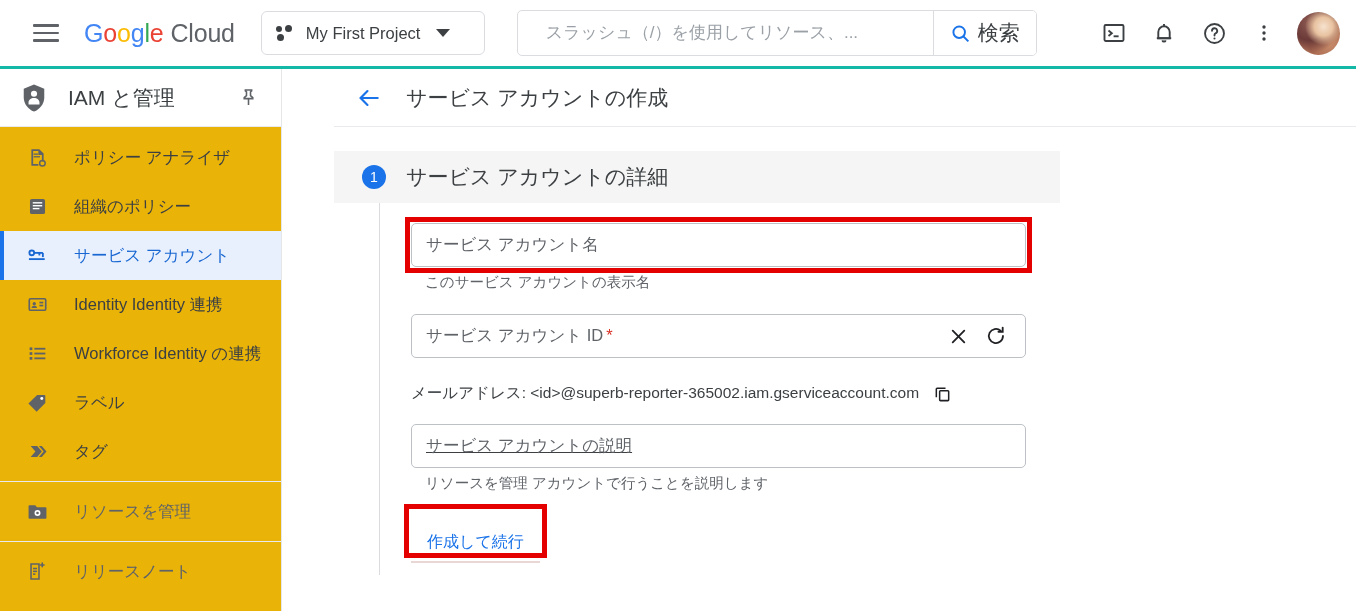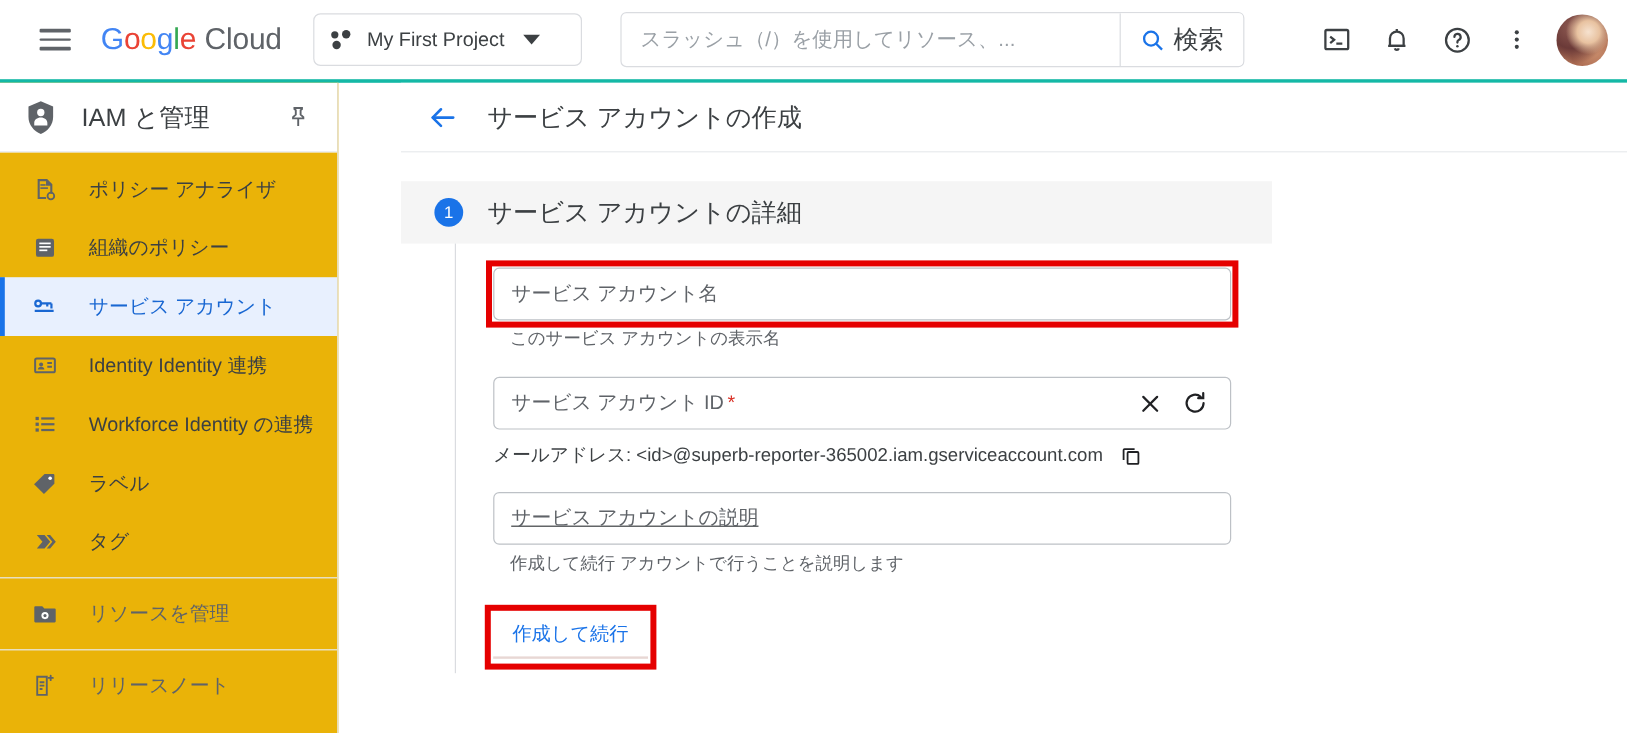--- a/index.html
+++ b/index.html
@@ -51,21 +51,21 @@
   .proj-dots i:nth-child(1){ width:6px;height:6px; left:0; top:1px; }
   .proj-dots i:nth-child(2){ width:7px;height:7px; left:9px; top:0px; }
   .proj-dots i:nth-child(3){ width:7px;height:7px; left:1px; top:9px; }
   .project-chip .pname { font-size: 16.5px; color:#3c4043; white-space: nowrap; }
   .caret { width:0;height:0;border-left:7px solid transparent;border-right:7px solid transparent;border-top:8px solid #3c4043; margin-left: 6px; }
 
   .searchwrap {
     margin-left: 32px;
     height: 46px; width: 520px;
     border: 1px solid #dadce0; border-radius: 5px;
-    display: flex; align-items: stretch; background:#fff; overflow:hidden;
+    display: flex; align-items: stretch; background:#fff; overflow:hidden;padding-left:12px;
   }
   .searchwrap input {
     flex: 1 1 auto; border: none; outline: none; background: transparent;
     font-size: 17px; padding: 0 16px; color:#3c4043;
     font-family: "Liberation Sans", "DejaVu Sans", sans-serif;
   }
   .searchwrap input::placeholder { color:#9aa0a6; }
   .search-btn {
     flex: 0 0 auto; width: 103px;
     border-left: 1px solid #dadce0;
@@ -158,21 +158,21 @@
     border: 1px solid #bdc1c6; border-radius: 5px;
     display: flex; align-items: center; background:#fff;
   }
   .field .ph { font-size: 16.5px; color:#5f6368; padding-left: 14px; }
   .field .ph .req { color:#d93025; margin-left: 3px; }
   .field .acts { margin-left: auto; display:flex; align-items:center; gap: 16px; padding-right: 18px; }
   .field .acts .act { cursor:pointer; color:#202124; display:flex; }
   .helper { font-size: 14.5px; color:#5f6368; margin-left: 46px; margin-top: 6px; }
   .emailline {
     display:flex; align-items:center; gap: 14px;
-    margin-left: 32px; margin-top: 11px;
+    margin-left: 32px; margin-top: 25px;
     font-size: 15.5px; color:#3c4043;
   }
   .emailline .copy { cursor:pointer; color:#202124; display:flex; }
 
   .create-btn {
     margin-left: 32px;
     height: 40px; padding: 0 16px;
     display:inline-flex; align-items:center; justify-content:center;
     background:#fff; border: none;
     font-size: 16px; color:#1a73e8; cursor:pointer;
@@ -443,21 +443,21 @@
           <svg width="19" height="19" viewBox="0 0 24 24" fill="none" stroke="#202124" stroke-width="1.9">
             <rect x="8.4" y="8.4" width="11.4" height="12.6" rx="1"></rect>
             <path d="M15.8 5.4H5.2a1 1 0 0 0-1 1v10.4"></path>
           </svg>
         </span>
       </div>
 
       <div class="field" style="margin-top:20px;text-decoration:underline;">
         <span class="ph">サービス アカウントの説明</span>
       </div>
-      <div class="helper">作成して続行 アカウントで行うことを説明します</div>
+      <div class="helper">リソースを管理 アカウントで行うことを説明します</div>
 
       <div style="margin-top:30px;">
         <button class="create-btn">作成して続行</button>
       </div>
     </div>
   </div>
 
   <div class="redbox" id="redbox-name" style="left: 405px; top: 217px; width: 627px; height: 56px;"></div>
   <div class="redbox" id="redbox-create" style="left: 404px; top: 504px; width: 142.75px; height: 54px;"></div>
 </div>

